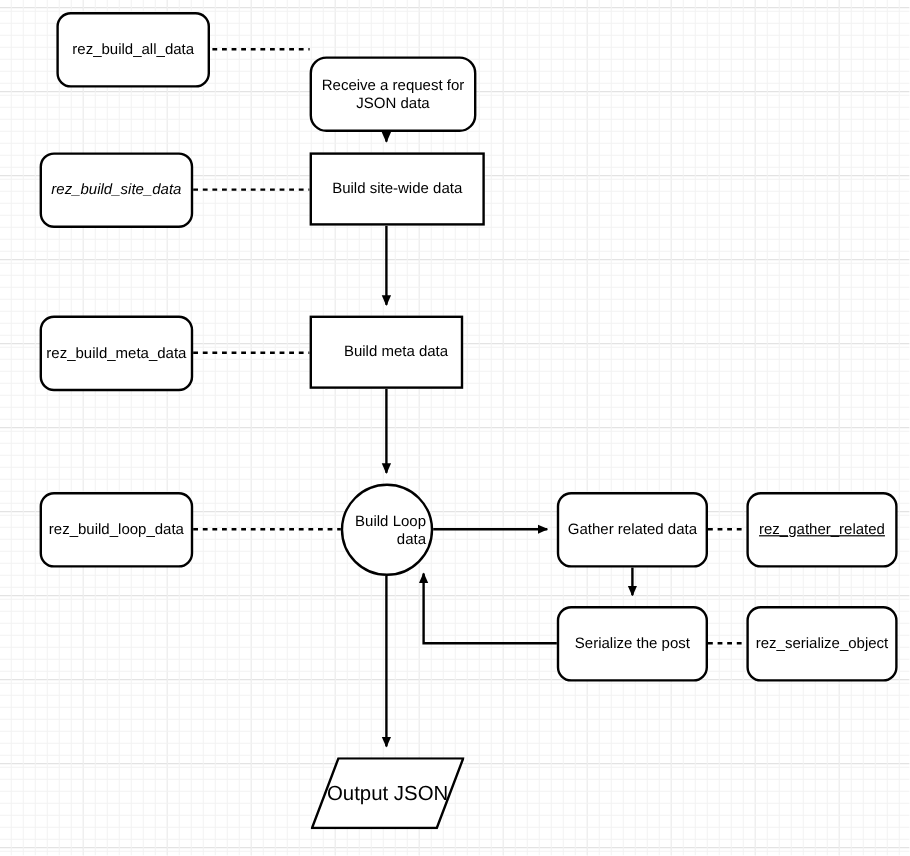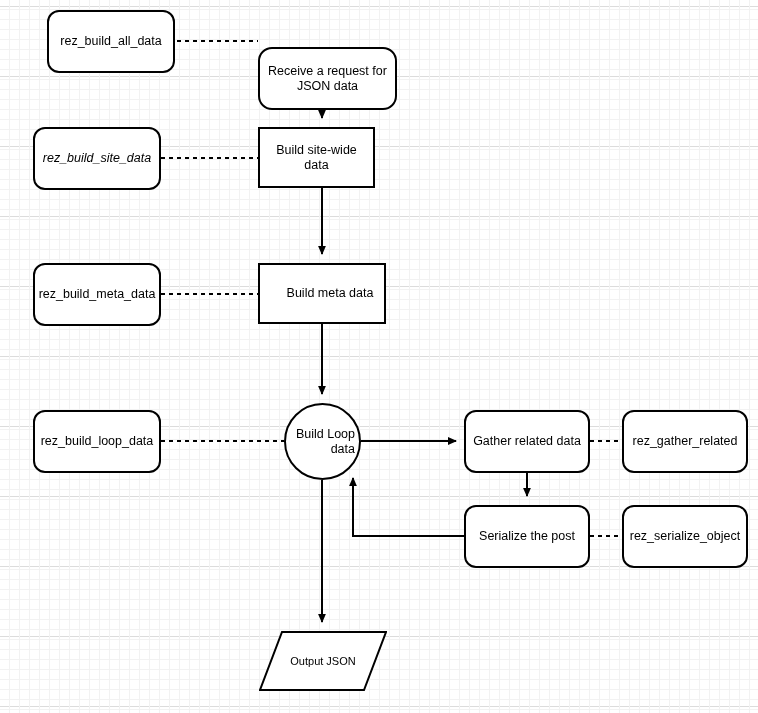--- a/index.html
+++ b/index.html
@@ -68,21 +68,21 @@
   .para-wrap svg { display: block; }
   .para-label {
     position: absolute;
     left: 0;
     top: 0;
     width: 100%;
     height: 100%;
     display: flex;
     align-items: center;
     justify-content: center;
-    font-size: 11px;
+    font-size: 17px;
     line-height: 15px;
     color: #000000;
     font-family: "Liberation Sans", sans-serif;
   }
 </style>
 </head>
 <body>
 
 <div id="canvas">
 
@@ -125,21 +125,21 @@
   </div>
 
   <div class="node terminal" style="left:258px; top:10px; width:139px; height:63px;margin-top:37px;">
     <span class="node-label">Receive a request for JSON data</span>
   </div>
 
   <div class="node rounded" style="left:33px; top:127px; width:128px; height:63px;font-style:italic;">
     <span class="node-label">rez_build_site_data</span>
   </div>
 
-  <div class="node square" style="left:258px; top:127px; width:117px; height:61px;">
+  <div class="node square" style="left:258px; top:127px; width:146px; height:61px;">
     <span class="node-label">Build site-wide data</span>
   </div>
 
   <div class="node rounded" style="left:33px; top:263px; width:128px; height:63px;">
     <span class="node-label">rez_build_meta_data</span>
   </div>
 
   <div class="node square" style="left:258px; top:263px; width:128px; height:61px;padding-left:16px;">
     <span class="node-label">Build meta data</span>
   </div>
@@ -149,21 +149,21 @@
   </div>
 
   <div class="node circle" style="left:284px; top:403px; width:77px; height:77px;text-align:right;">
     <span class="node-label">Build Loop data</span>
   </div>
 
   <div class="node rounded" style="left:464px; top:410px; width:126px; height:63px;">
     <span class="node-label">Gather related data</span>
   </div>
 
-  <div class="node rounded" style="left:622px; top:410px; width:126px; height:63px;">
+  <div class="node rounded" style="left:622px; top:410px; width:126px; height:63px;text-decoration:underline;">
     <span class="node-label">rez_gather_related</span>
   </div>
 
   <div class="node rounded" style="left:464px; top:505px; width:126px; height:63px;">
     <span class="node-label">Serialize the post</span>
   </div>
 
   <div class="node rounded" style="left:622px; top:505px; width:126px; height:63px;">
     <span class="node-label">rez_serialize_object</span>
   </div>

